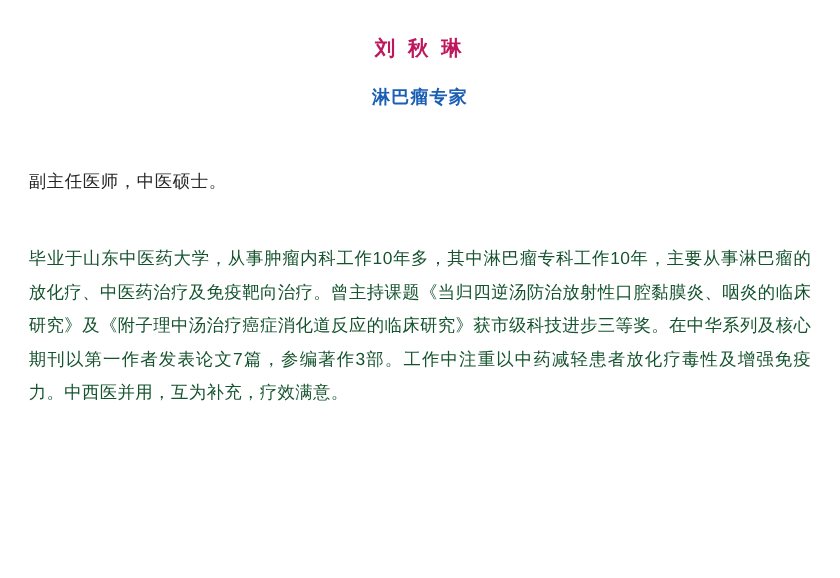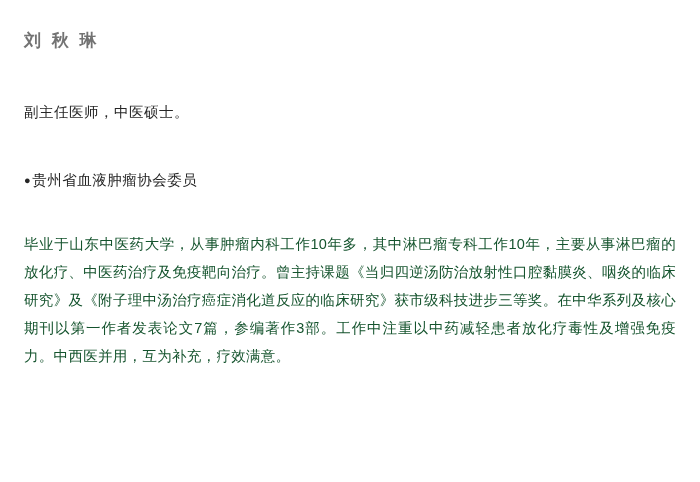--- a/index.html
+++ b/index.html
@@ -15,22 +15,22 @@
     overflow: hidden;
   }
   .page {
     box-sizing: border-box;
     width: 700px;
     height: 482px;
     padding: 22px 24px 0 24px;
     position: relative;
   }
   .doctor-name {
-    text-align: left;
-    color: #737373;
+    text-align: center;
+    color: #be185d;
     font-size: 17px;
     font-weight: bold;
     letter-spacing: 3px;
     margin: 6px 0 0 0;
     line-height: 26px;
   }
   .doctor-specialty {
     text-align: center;
     color: #1a5fb4;
     font-size: 15px;
@@ -68,22 +68,20 @@
     letter-spacing: 0.3px;
   }
 </style>
 </head>
 <body>
 
 <div class="page">
 
   <div class="doctor-name">刘 秋 琳</div>
 
+  <div class="doctor-specialty">淋巴瘤专家</div>
 
   <div class="title-line">副主任医师，中医硕士。</div>
 
-  <div class="bullet-line">
-    <span class="bullet-dot">●</span><span>贵州省血液肿瘤协会委员</span>
-  </div>
 
   <div class="body-text">毕业于山东中医药大学，从事肿瘤内科工作10年多，其中淋巴瘤专科工作10年，主要从事淋巴瘤的放化疗、中医药治疗及免疫靶向治疗。曾主持课题《当归四逆汤防治放射性口腔黏膜炎、咽炎的临床研究》及《附子理中汤治疗癌症消化道反应的临床研究》获市级科技进步三等奖。在中华系列及核心期刊以第一作者发表论文7篇，参编著作3部。工作中注重以中药减轻患者放化疗毒性及增强免疫力。中西医并用，互为补充，疗效满意。</div>
 
 </div>
 
 </body></html>

